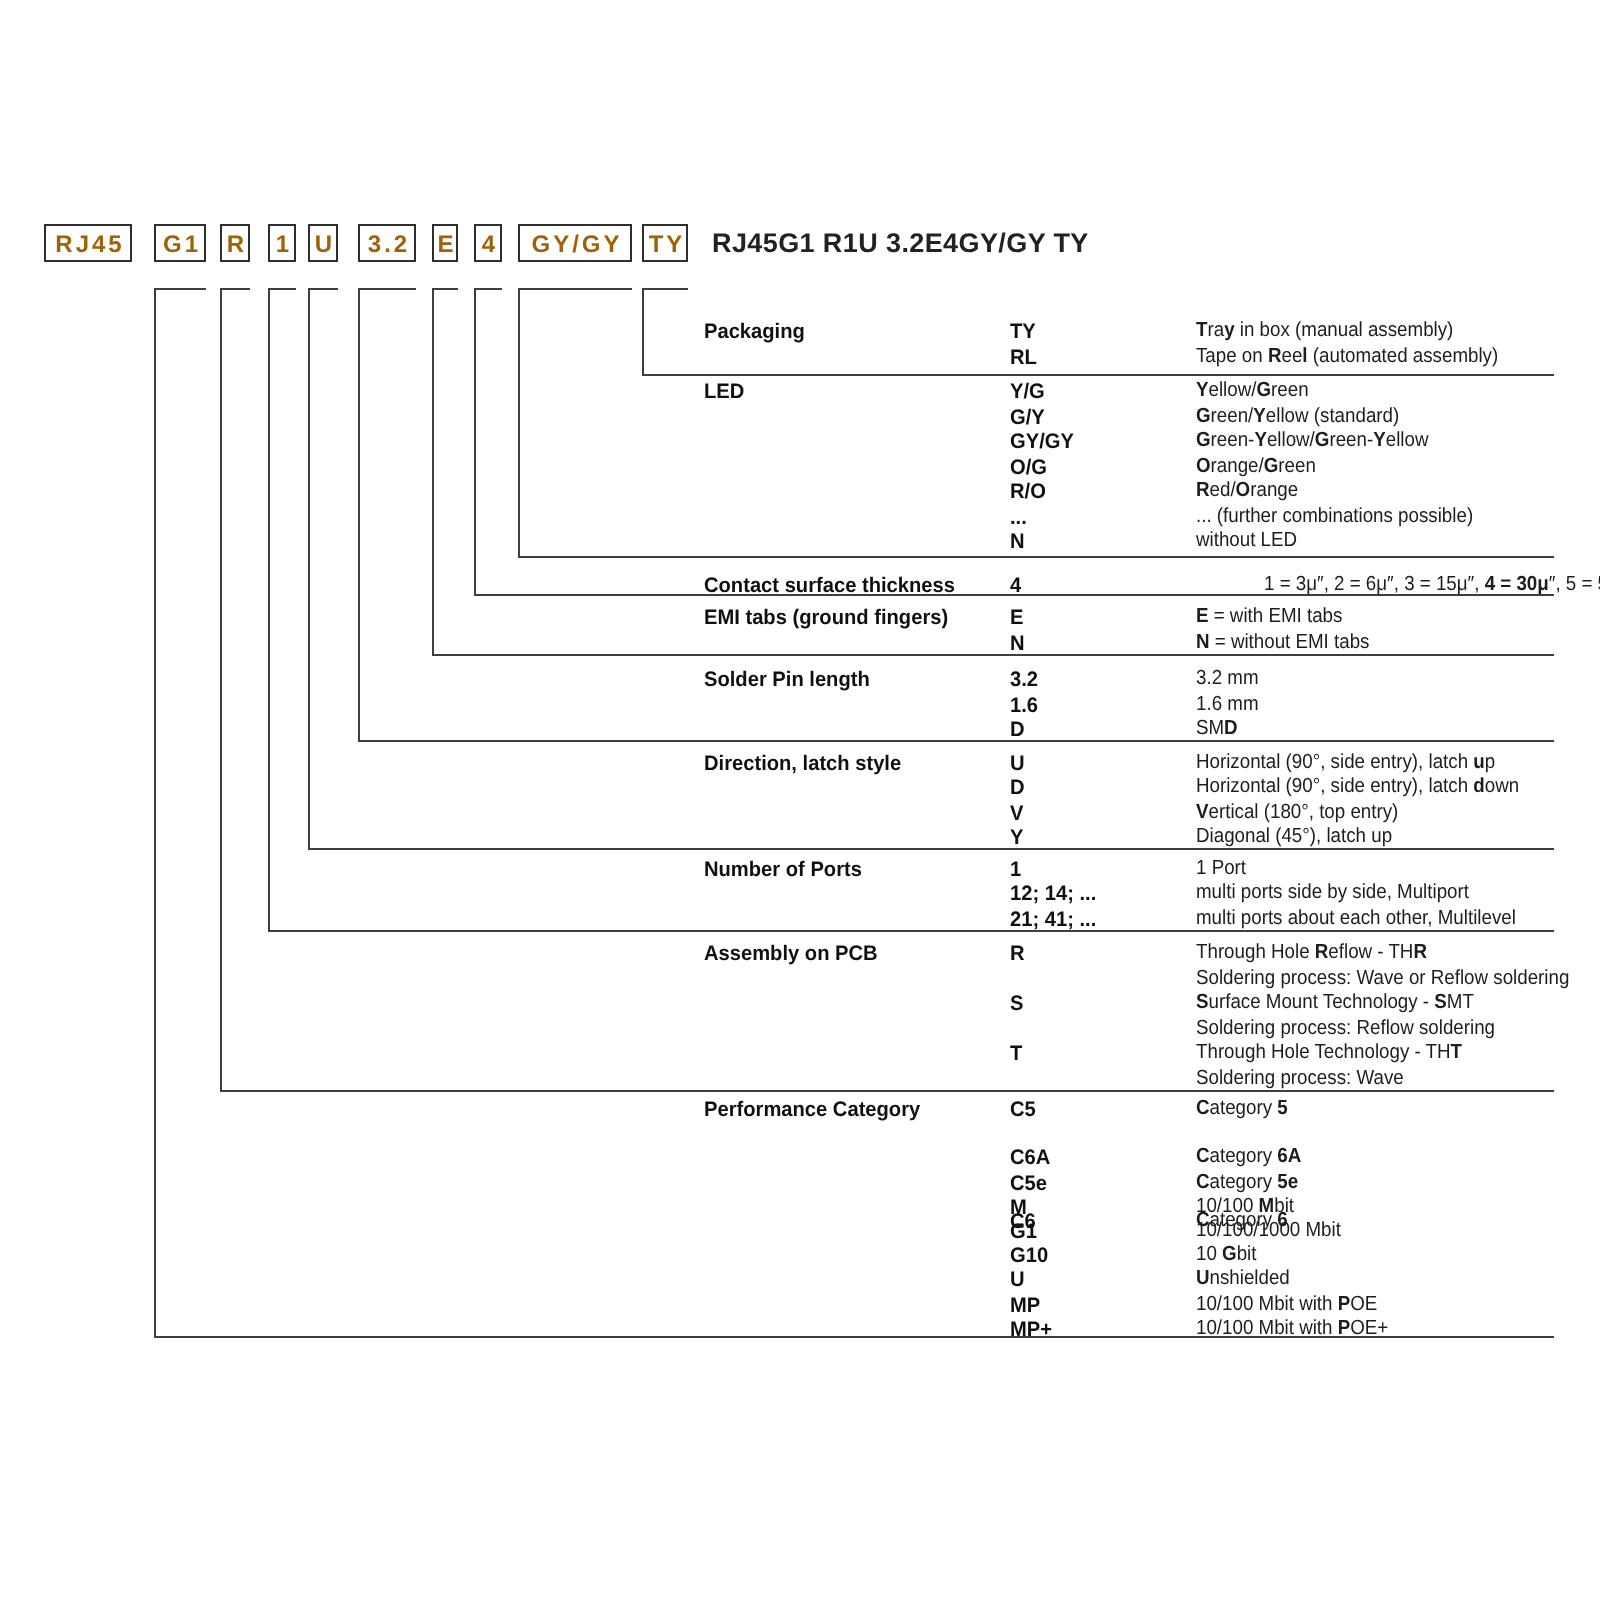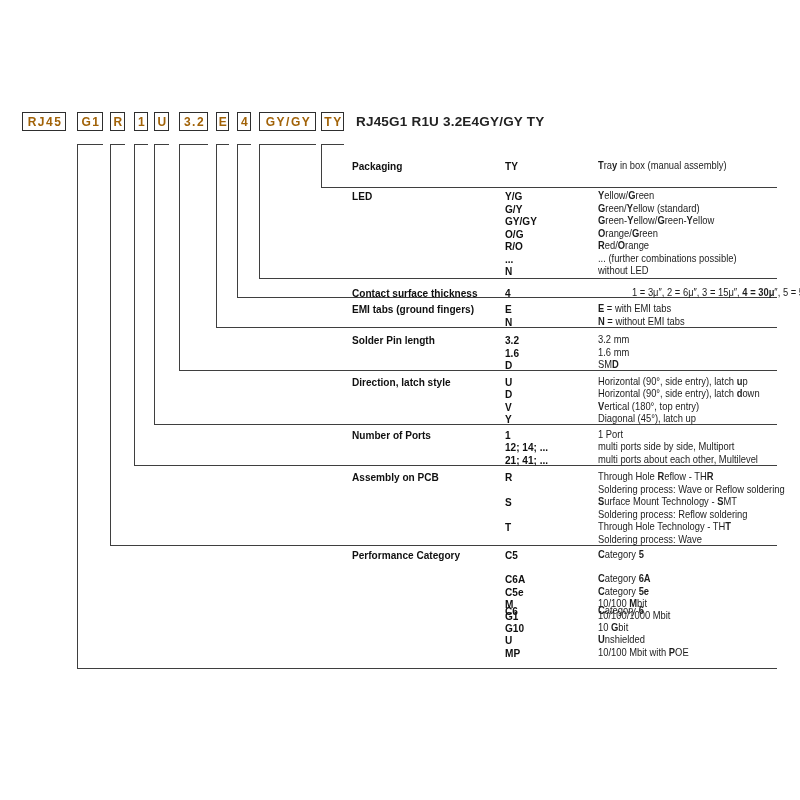--- a/index.html
+++ b/index.html
@@ -56,20 +56,24 @@
     <div class="hat" style="left: 110px; top: 144px; width: 15px;"></div>
     <div class="conn" style="left: 110px; top: 144px; width: 667px; height: 402px;"></div>
     <div class="hat" style="left: 77px; top: 144px; width: 26px;"></div>
     <div class="conn" style="left: 77px; top: 144px; width: 700px; height: 525px;"></div>
     <div class="section" style="top: 160px; height: 25.2px;">
       <div class="lbl">Packaging</div>
       <div class="srow" style="top: 0px; height: 12.6px; position: absolute; left: 0px; width: 100%;">
         <div class="code">TY</div>
         <div class="desc"><b>T</b>ra<b>y</b> in box (manual assembly)</div>
       </div>
+      <div class="srow" style="top: 12.6px; height: 12.6px; position: absolute; left: 0px; width: 100%;">
+        <div class="code">RL</div>
+        <div class="desc">Tape on <b>R</b>ee<b>l</b> (automated assembly)</div>
+      </div>
     </div>
     <div class="section" style="top: 190px; height: 87.5px;">
       <div class="lbl">LED</div>
       <div class="srow" style="top: 0px; height: 12.5px; position: absolute; left: 0px; width: 100%;">
         <div class="code">Y/G</div>
         <div class="desc"><b>Y</b>ellow/<b>G</b>reen</div>
       </div>
       <div class="srow" style="top: 12.5px; height: 12.5px; position: absolute; left: 0px; width: 100%;">
         <div class="code">G/Y</div>
         <div class="desc"><b>G</b>reen/<b>Y</b>ellow (standard)</div>
@@ -217,14 +221,18 @@
         <div class="desc">10 <b>G</b>bit</div>
       </div>
       <div class="srow" style="top: 85.4px; height: 12.2px; position: absolute; left: 0px; width: 100%;">
         <div class="code">U</div>
         <div class="desc"><b>U</b>nshielded</div>
       </div>
       <div class="srow" style="top: 97.6px; height: 12.2px; position: absolute; left: 0px; width: 100%;">
         <div class="code">MP</div>
         <div class="desc">10/100 Mbit with <b>P</b>OE</div>
       </div>
+      <div class="srow" style="top: 109.8px; height: 12.2px; position: absolute; left: 0px; width: 100%;">
+        <div class="code">MP+</div>
+        <div class="desc">10/100 Mbit with <b>P</b>OE+</div>
+      </div>
     </div>
   </div>
 
 </body></html>

